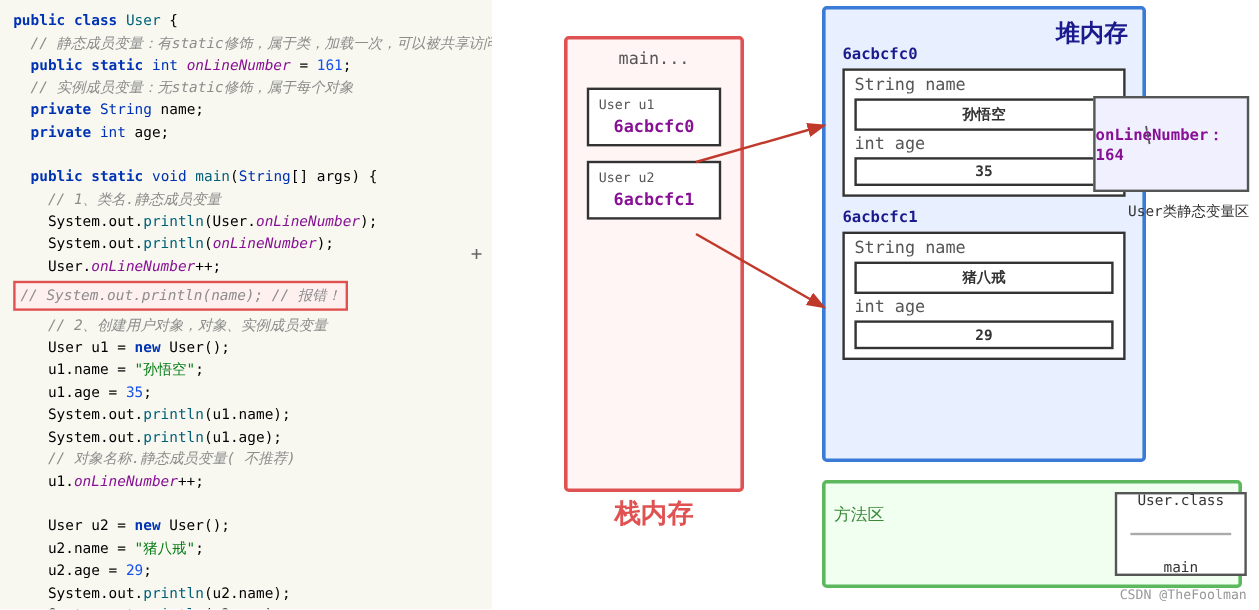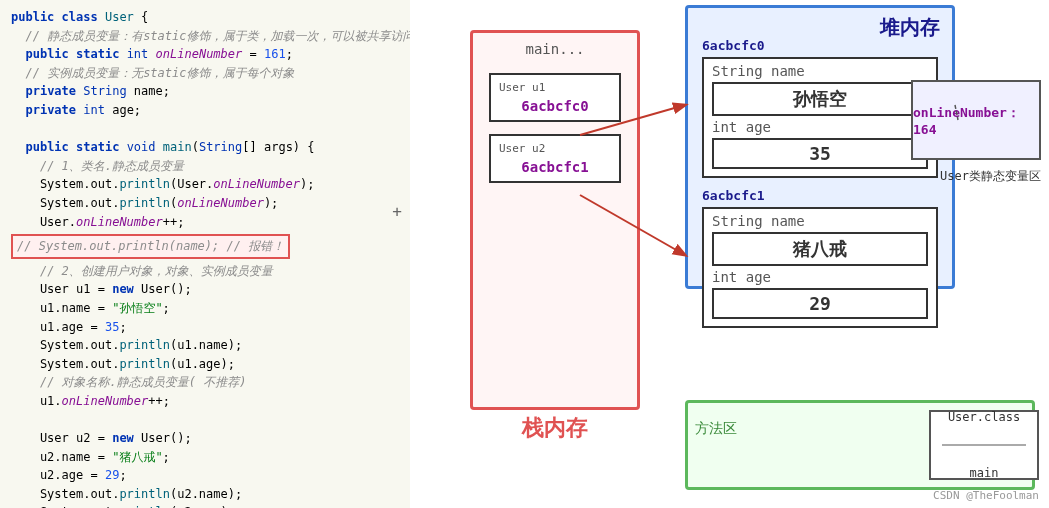--- a/index.html
+++ b/index.html
@@ -57,21 +57,21 @@
       position: relative;
       background: #fff;
       padding: 8px;
     }
 
     
     .stack-box {
       position: absolute;
       left: 60px;
       top: 30px;
-      width: 170px;
+      width: 150px;
       height: 380px;
       border: 3px solid #e05252;
       background: #fff5f5;
       border-radius: 4px;
     }
     .stack-title {
       position: absolute;
       bottom: -36px;
       left: 0; right: 0;
       text-align: center;
@@ -102,21 +102,21 @@
       color: #871094;
       text-align: center;
     }
 
     
     .heap-box {
       position: absolute;
       left: 275px;
       top: 5px;
       width: 270px;
-      height: 284px;
+      height: 380px;
       border: 3px solid #3a7bd5;
       background: #e8f0ff;
       border-radius: 4px;
     }
     .heap-title {
       position: absolute;
       top: 6px;
       right: 12px;
       font-size: 20px;
       font-weight: bold;
@@ -137,21 +137,21 @@
       padding: 4px 8px;
     }
     .heap-field-label {
       font-size: 14px;
       color: #555;
     }
     .heap-field-value {
       border: 2px solid #333;
       background: #fff;
       text-align: center;
-      font-size: 18px;
+      font-size: 12px;
       font-weight: bold;
       color: #333;
       padding: 3px;
       margin: 3px 0;
     }
 
     
     .static-box {
       position: absolute;
       right: 8px;

